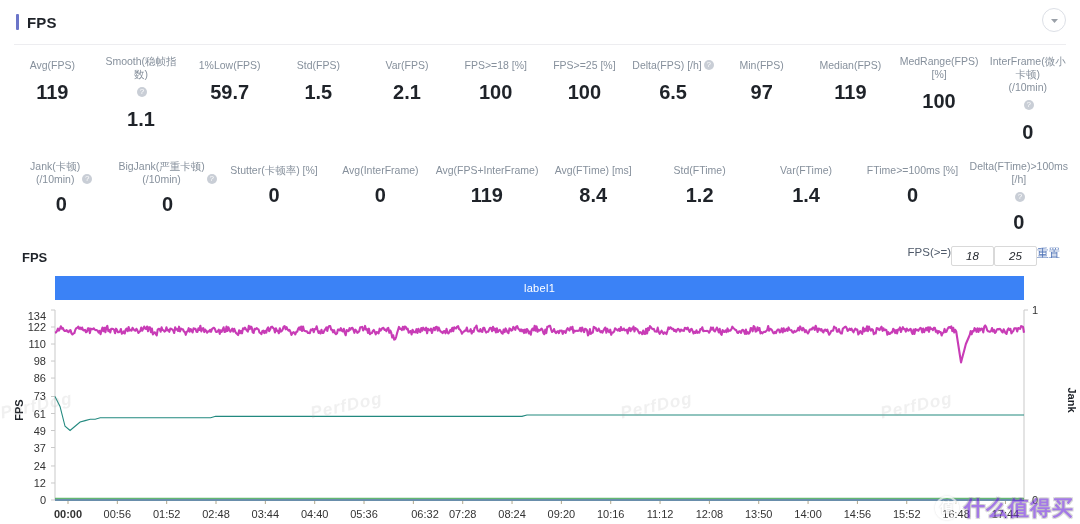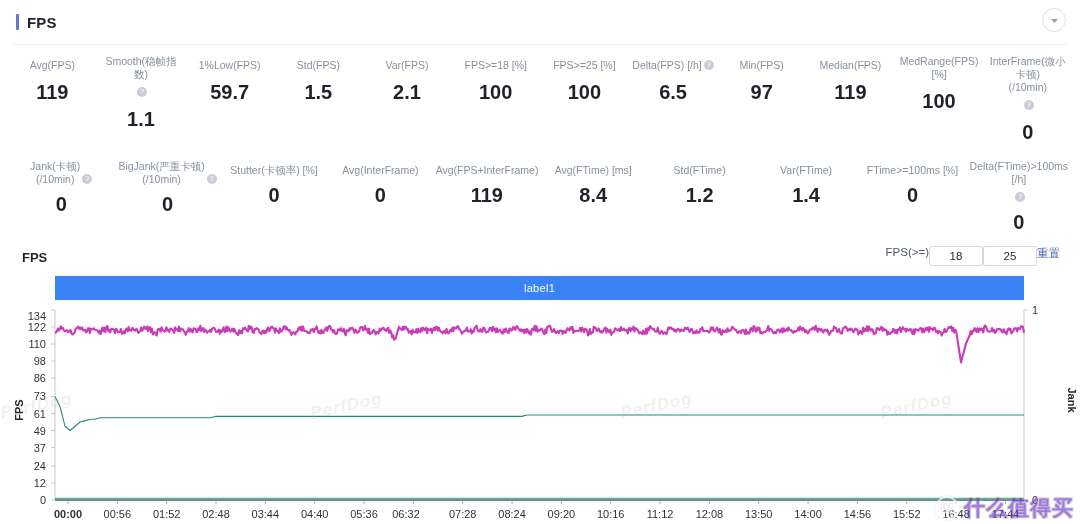--- a/index.html
+++ b/index.html
@@ -117,29 +117,30 @@
     position: absolute;
     right: 20px; top: 2px;
     display: flex;
     gap: 0;
   }
   .fps-ctrl-label {
     font-size: 11.5px;
     color: #4e5969;
   }
   .num-input {
-    width: 54px; height: 20px;
+    width: 43px; height: 20px;
     border: 1px solid #d9d9d9;
     border-radius: 2px;
     font-size: 11.5px;
     text-align: center;
     color: #1f2329;
     background: #fff;
     font-family: "Liberation Sans", sans-serif;
     padding: 0;
+    font-style: italic;
   }
   .reset-link {
     font-size: 11.5px;
     color: #4a6fb5;
     cursor: pointer;
   }
 
   
   .label-band {
     position: absolute;
@@ -392,21 +393,21 @@
           <div class="y2tick" style="left: 1032px; top: 5px;">1</div>
         </div>
       <div id="xtickHost">
           <div class="xtick" style="left: 68px; top: 208px; font-weight: bold;">00:00</div>
           <div class="xtick" style="left: 117.338px; top: 208px;">00:56</div>
           <div class="xtick" style="left: 166.676px; top: 208px;">01:52</div>
           <div class="xtick" style="left: 216.014px; top: 208px;">02:48</div>
           <div class="xtick" style="left: 265.352px; top: 208px;">03:44</div>
           <div class="xtick" style="left: 314.69px; top: 208px;">04:40</div>
           <div class="xtick" style="left: 364.029px; top: 208px;">05:36</div>
-          <div class="xtick" style="left: 406px; top: 208px;">06:32</div>
+          <div class="xtick" style="left: 425px; top: 208px;">06:32</div>
           <div class="xtick" style="left: 462.705px; top: 208px;">07:28</div>
           <div class="xtick" style="left: 512.043px; top: 208px;">08:24</div>
           <div class="xtick" style="left: 561.381px; top: 208px;">09:20</div>
           <div class="xtick" style="left: 610.719px; top: 208px;">10:16</div>
           <div class="xtick" style="left: 660.057px; top: 208px;">11:12</div>
           <div class="xtick" style="left: 709.395px; top: 208px;">12:08</div>
           <div class="xtick" style="left: 758.733px; top: 208px;">13:50</div>
           <div class="xtick" style="left: 808.071px; top: 208px;">14:00</div>
           <div class="xtick" style="left: 857.409px; top: 208px;">14:56</div>
           <div class="xtick" style="left: 906.747px; top: 208px;">15:52</div>

